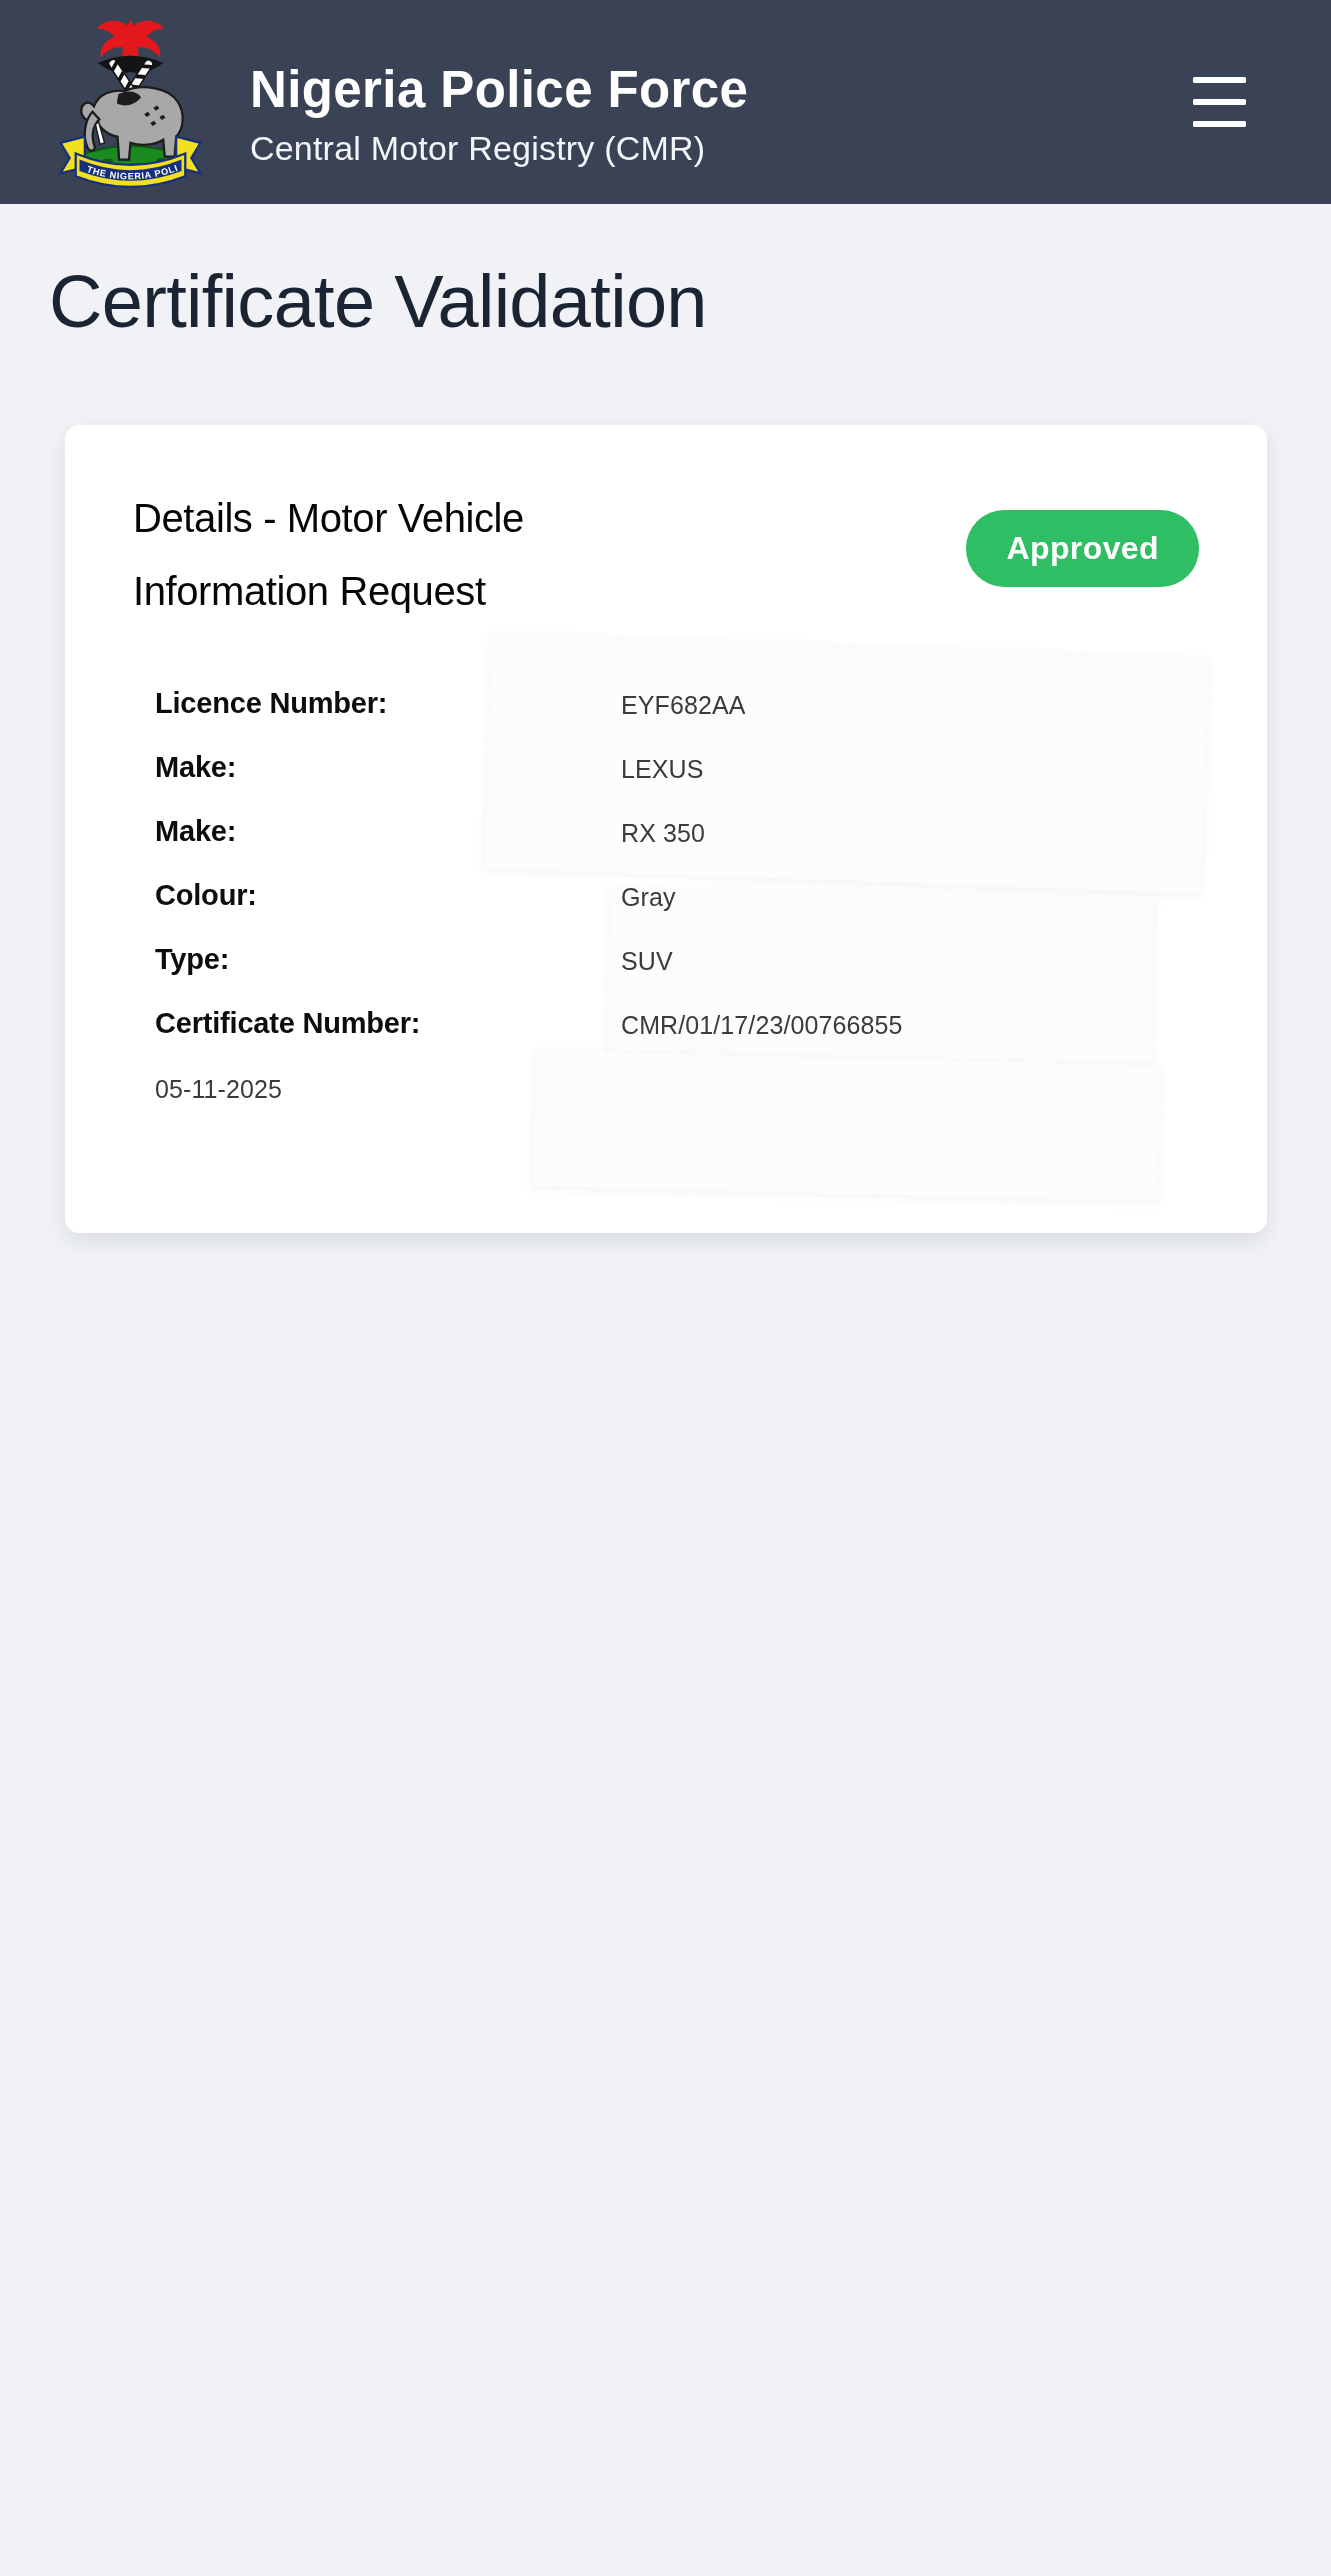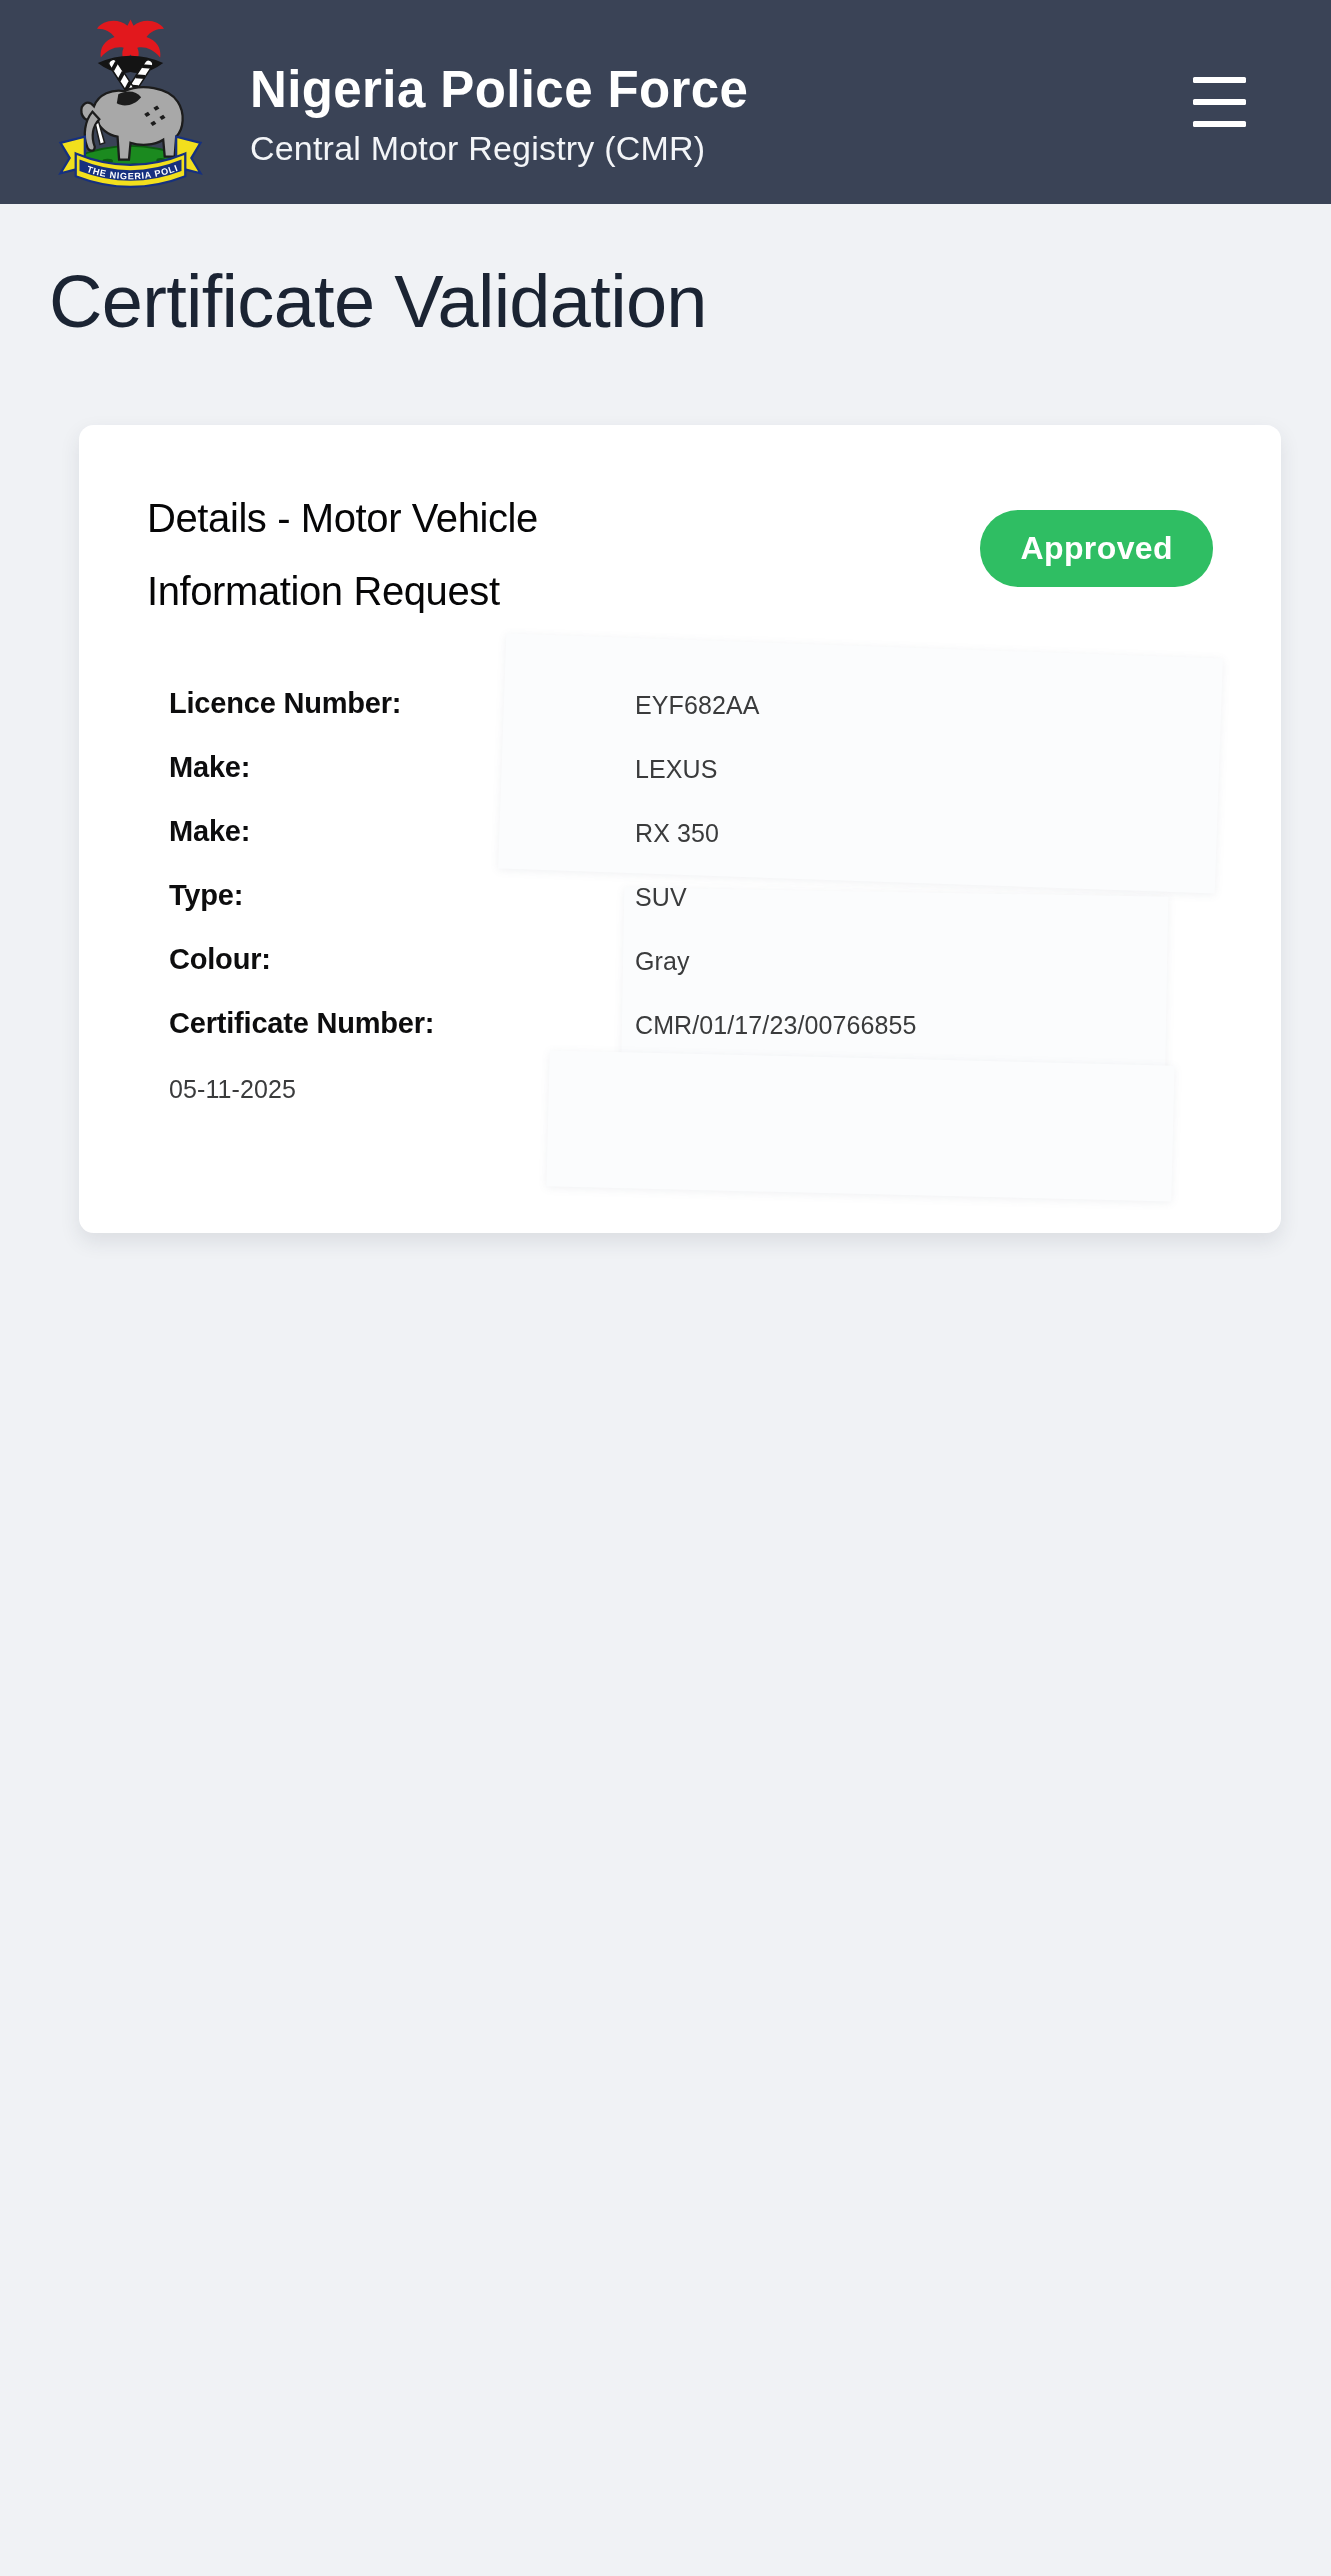--- a/index.html
+++ b/index.html
@@ -74,21 +74,21 @@
     margin: 0;
     font-size: 74px;
     font-weight: 500;
     color: #1b2433;
     letter-spacing: -0.7px;
   }
 
   
   .card {
     position: absolute;
-    left: 79px;
+    left: 65px;
     top: 425px;
     width: 1202px;
     height: 808px;
     background: #ffffff;
     border-radius: 14.7px;
     box-shadow: 0 8.8px 20.6px rgba(35, 45, 65, 0.10);
     overflow: hidden;
   }
   .card-head {
     position: relative;
@@ -254,28 +254,28 @@
     </div>
     <div class="field-row">
       <div class="field-label">Make:</div>
       <div class="field-value">LEXUS</div>
     </div>
     <div class="field-row">
       <div class="field-label">Make:</div>
       <div class="field-value">RX 350</div>
     </div>
     <div class="field-row">
+      <div class="field-label">Colour:</div>
+      <div class="field-value">Gray</div>
+    </div>
+    <div class="field-row">
       <div class="field-label">Type:</div>
       <div class="field-value">SUV</div>
     </div>
     <div class="field-row">
-      <div class="field-label">Colour:</div>
-      <div class="field-value">Gray</div>
-    </div>
-    <div class="field-row">
       <div class="field-label">Certificate Number:</div>
       <div class="field-value">CMR/01/17/23/00766855</div>
     </div>
     <div class="field-row">
       <div class="field-value">05-11-2025</div>
     </div>
   </div>
 </section>
 
 

